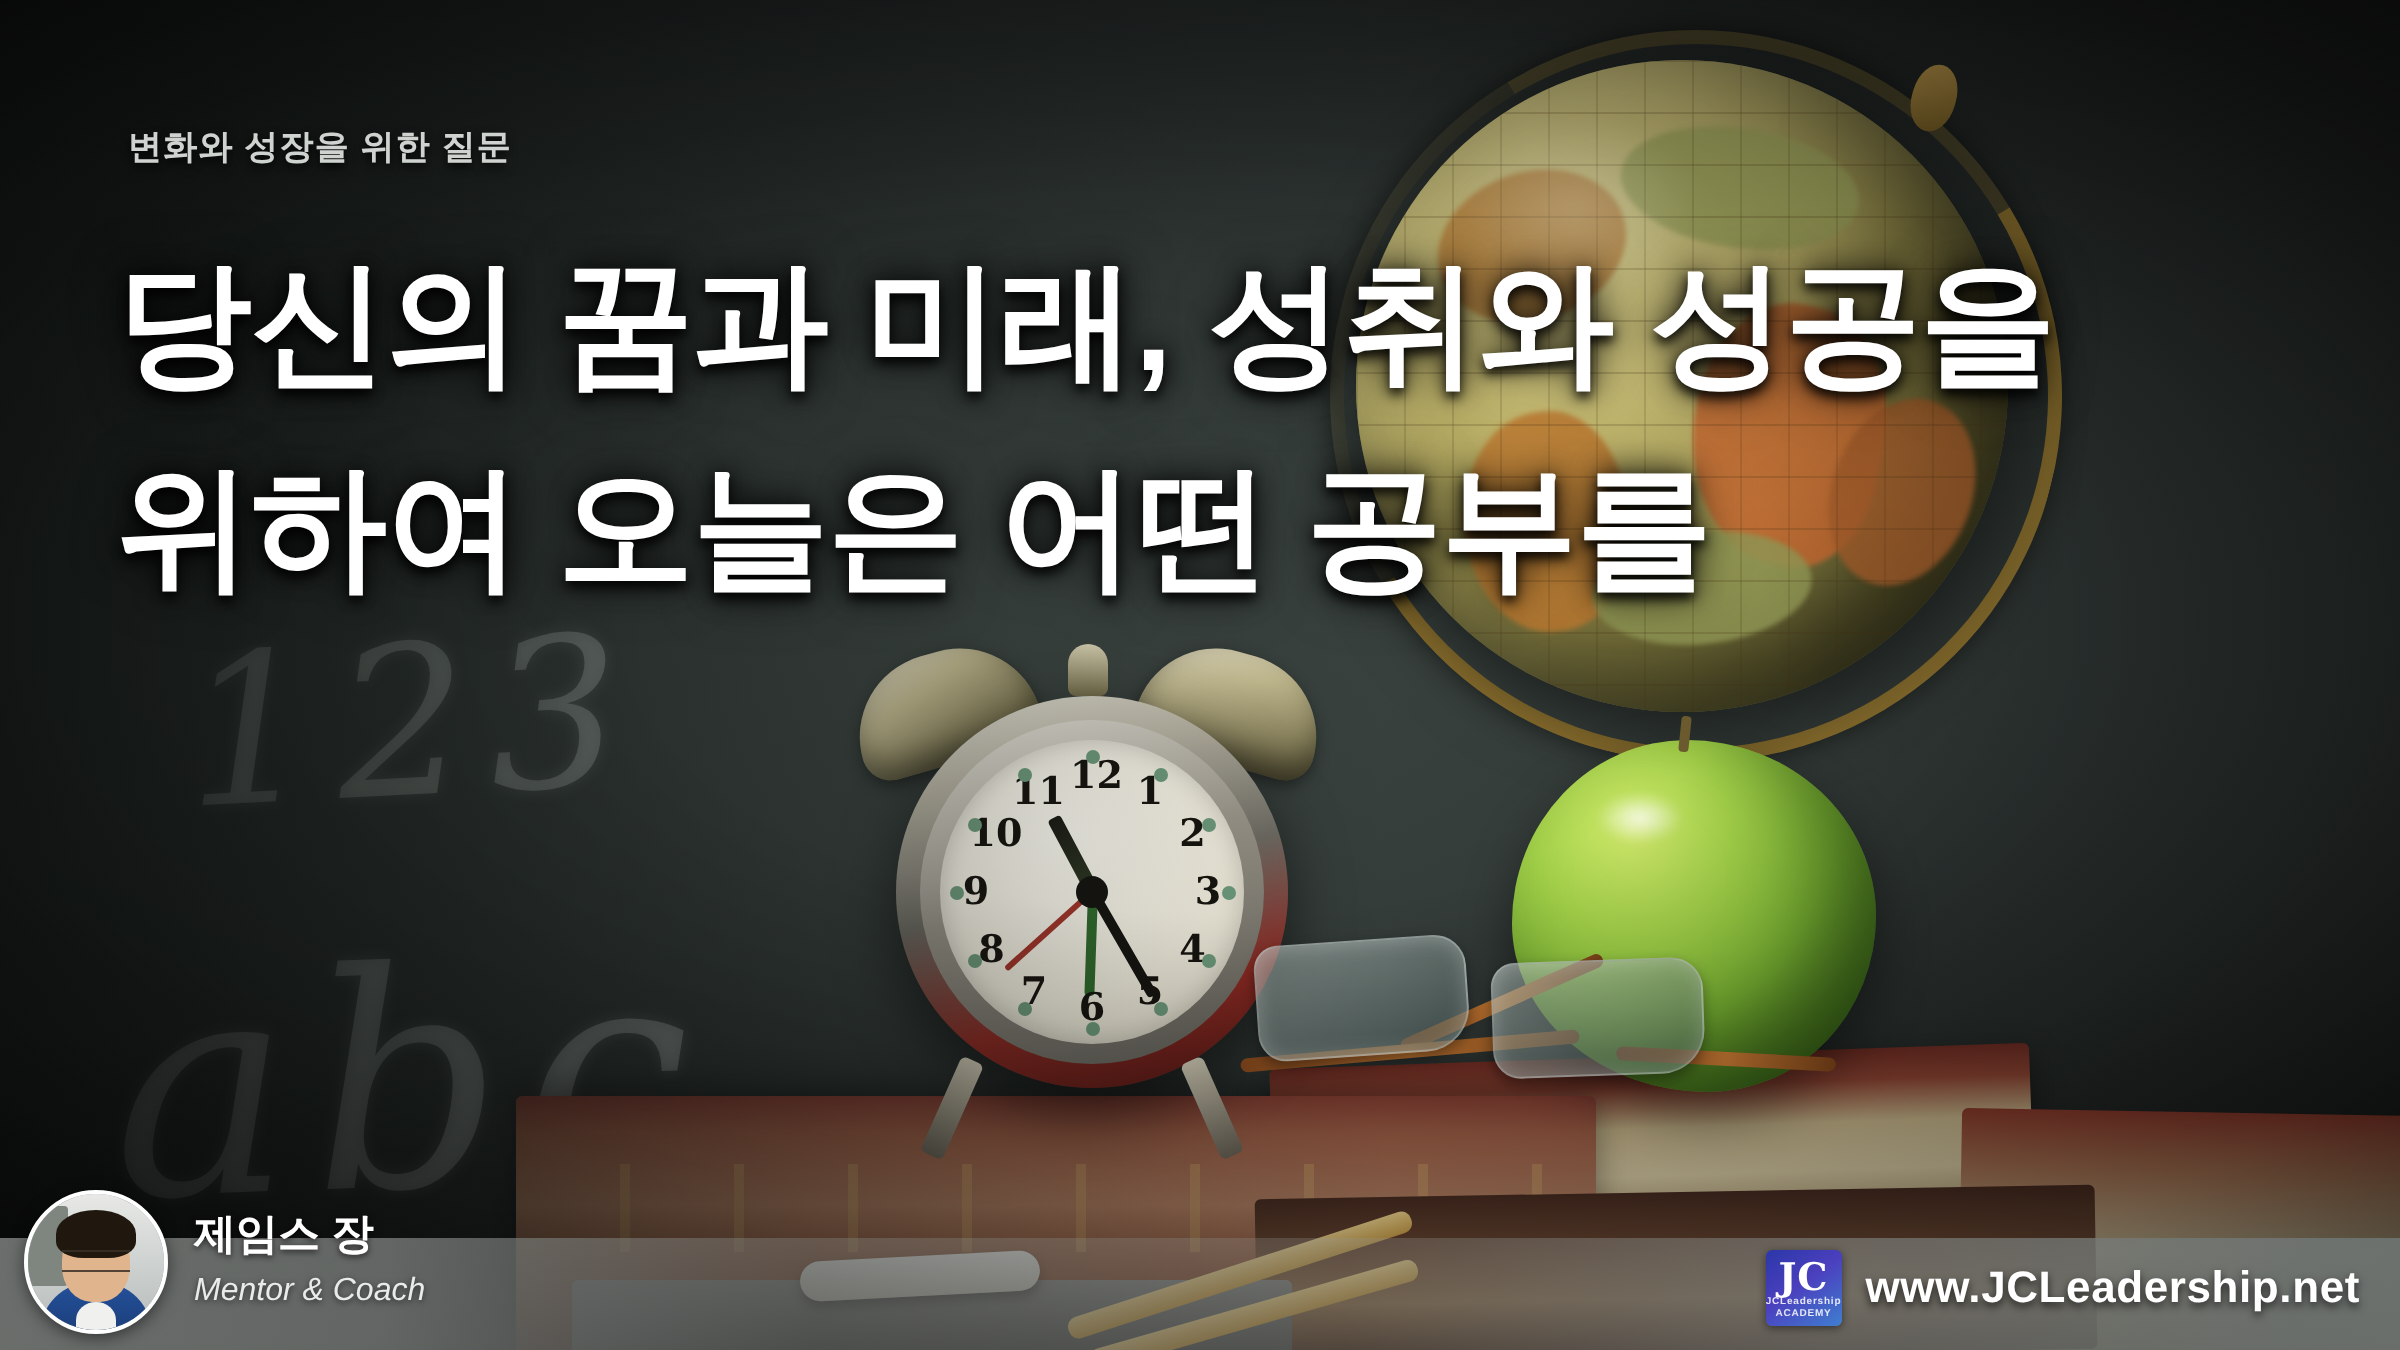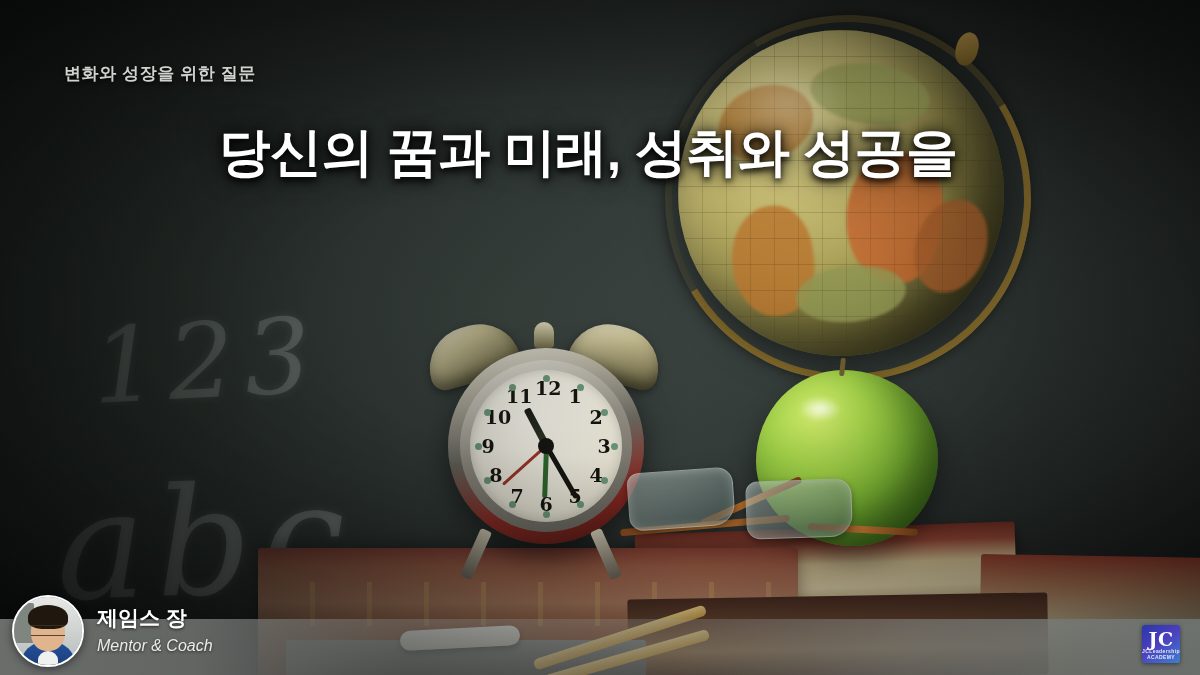--- a/index.html
+++ b/index.html
@@ -358,32 +358,31 @@
     letter-spacing: .6px;
     text-shadow: 0 2px 5px rgba(0,0,0,.85);
   }
   .headline {
     position: absolute;
     left: 58px; top: 122px;
     width: 1060px;
   }
   .headline .line {
     display: block;
-    font-size: 52px;
+    font-size: 68px;
     font-weight: 700;
     color: #ffffff;
     line-height: 1.18;
     letter-spacing: -0.5px;
     margin-bottom: 22px;
     text-shadow:
       0 0 14px rgba(0,0,0,.85),
       0 0 26px rgba(0,0,0,.6),
       0 3px 6px rgba(0,0,0,.9);
     white-space: nowrap;
-    text-align: center;
   }
 
   
   .footer {
     position: absolute;
     left: 0; right: 0; bottom: 0;
     height: 56px;
     background: linear-gradient(90deg,
       rgba(120,124,121,.88) 0%,
       rgba(120,124,121,.80) 16%,
@@ -596,20 +595,21 @@
     <div class="chalk-stick"></div>
 
     <div class="left-scrim"></div>
     <div class="vignette"></div>
   </div>
 
   <div class="eyebrow">변화와 성장을 위한 질문</div>
 
   <div class="headline" id="headline">
       <span class="line">당신의 꿈과 미래, 성취와 성공을</span>
+      <span class="line">위하여 오늘은 어떤 공부를</span>
     </div>
 
   <div class="footer">
 
     <div class="author">
       <div class="avatar">
         <div class="av-bg"></div>
         <div class="av-wall"></div>
         <div class="av-body"></div>
         <div class="av-collar"></div>
@@ -624,16 +624,17 @@
     </div>
 
     <div class="brand">
       <div class="brand-logo">
         <div class="jc">JC</div>
         <div class="sub">
           <span>JCLeadership</span><br>
           <span>ACADEMY</span>
         </div>
       </div>
+      <div class="brand-url">www.JCLeadership.net</div>
     </div>
 
   </div>
 </div>
 
 </body></html>

